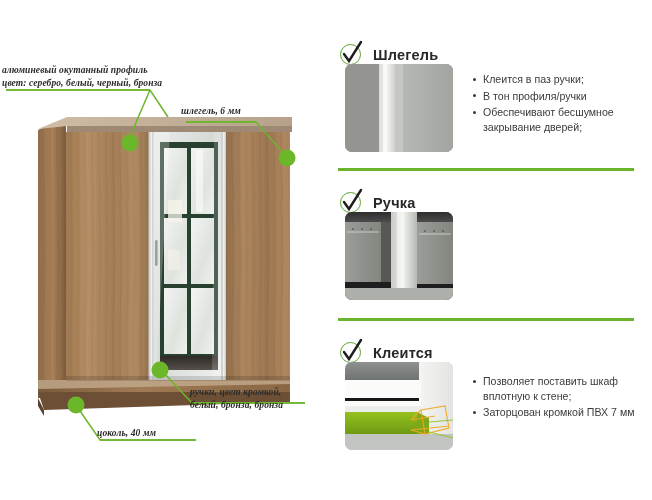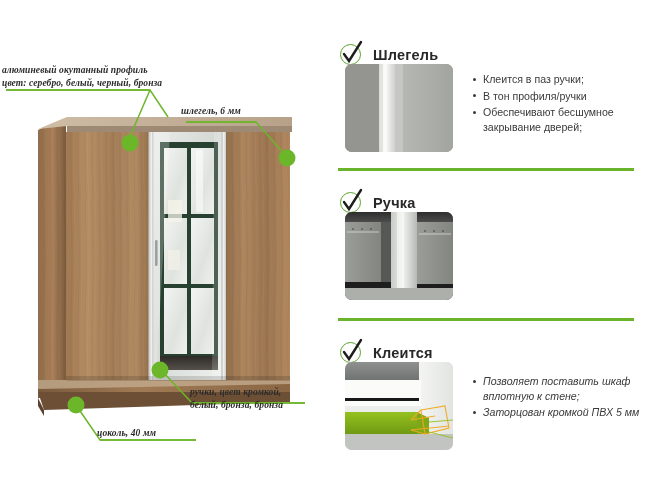--- a/index.html
+++ b/index.html
@@ -47,21 +47,21 @@
     position:absolute;left:15px;top:44px;width:108px;height:88px;
     border-radius:7px;overflow:hidden;background:#cfcfcf;
   }
   .thumb svg{display:block;}
   .bullets{
     position:absolute;left:140px;
     font-size:10.6px;color:#3a3a3a;line-height:14.5px;
   }
   #bul-1{top:52px;}
   #bul-2{top:76px;}
-  #bul-3{top:56px;font-style:italic;}
+  #bul-3{top:56px;}
   .bullets ul{margin:0;padding:0 0 0 13px;list-style:none;}
   .bullets li{position:relative;margin-bottom:2px;max-width:172px;}
   .bullets li:before{
     content:"";position:absolute;left:-10px;top:5.5px;
     width:3px;height:3px;border-radius:50%;background:#3a3a3a;
   }
 </style>
 </head>
 <body>
 
@@ -358,17 +358,17 @@
         <g stroke="#95c11f" stroke-width="1" fill="none" opacity="0.9">
           <path d="M84 60 L108 58"></path>
           <path d="M84 70 L108 76"></path>
         </g>
       </svg>
     </div>
 
     <div class="bullets" id="bul-3">
       <ul>
         <li>Позволяет поставить шкаф вплотную к стене;</li>
-        <li>Заторцован кромкой ПВХ 5 мм</li>
+        <li>Заторцован кромкой ПВХ 7 мм</li>
       </ul>
     </div>
   </div>
 </div>
 
 </body></html>

